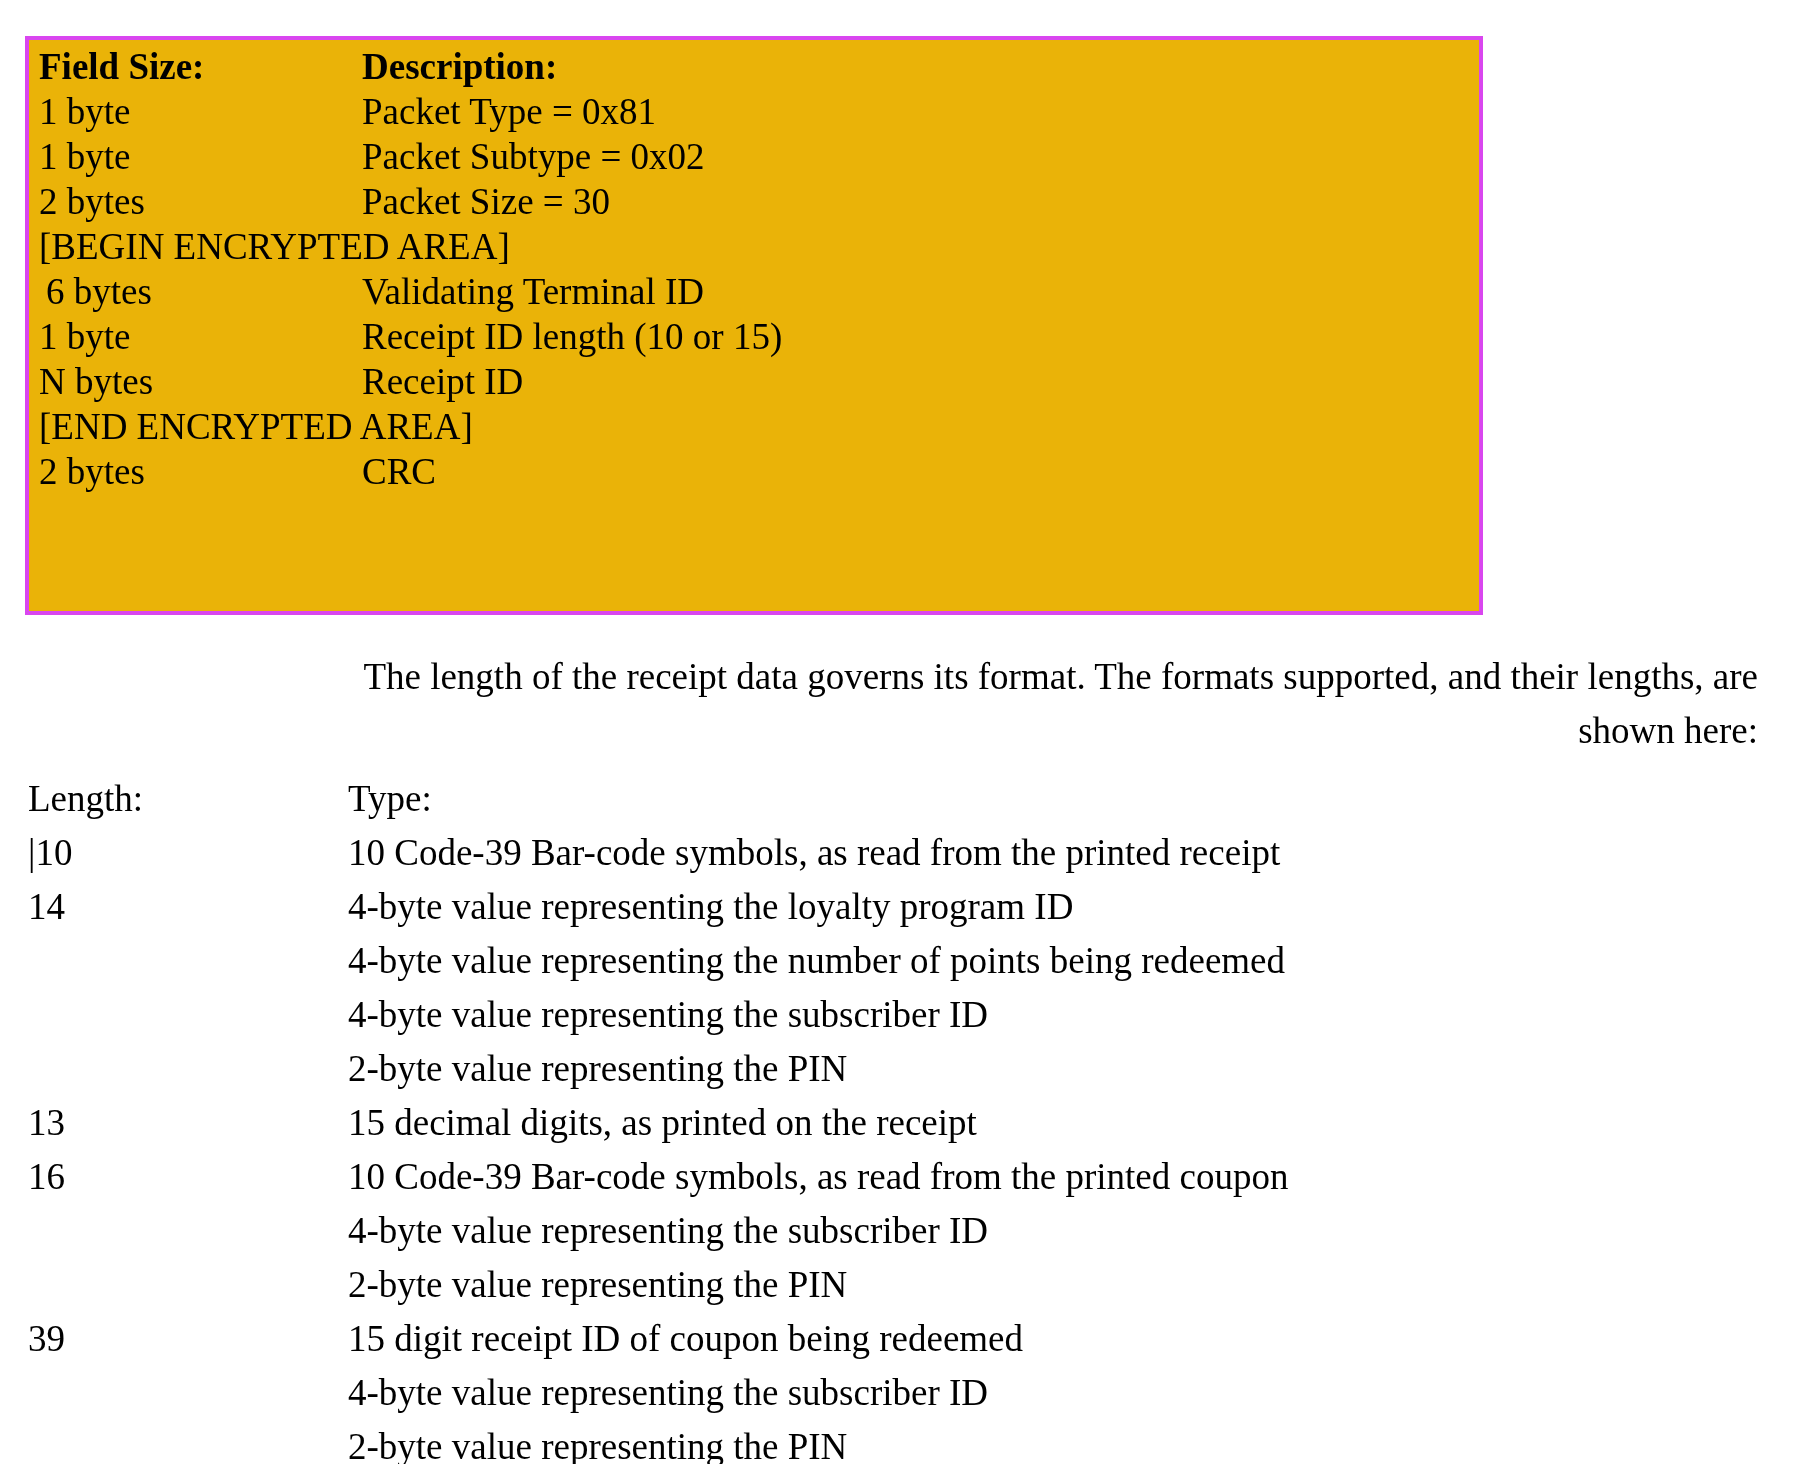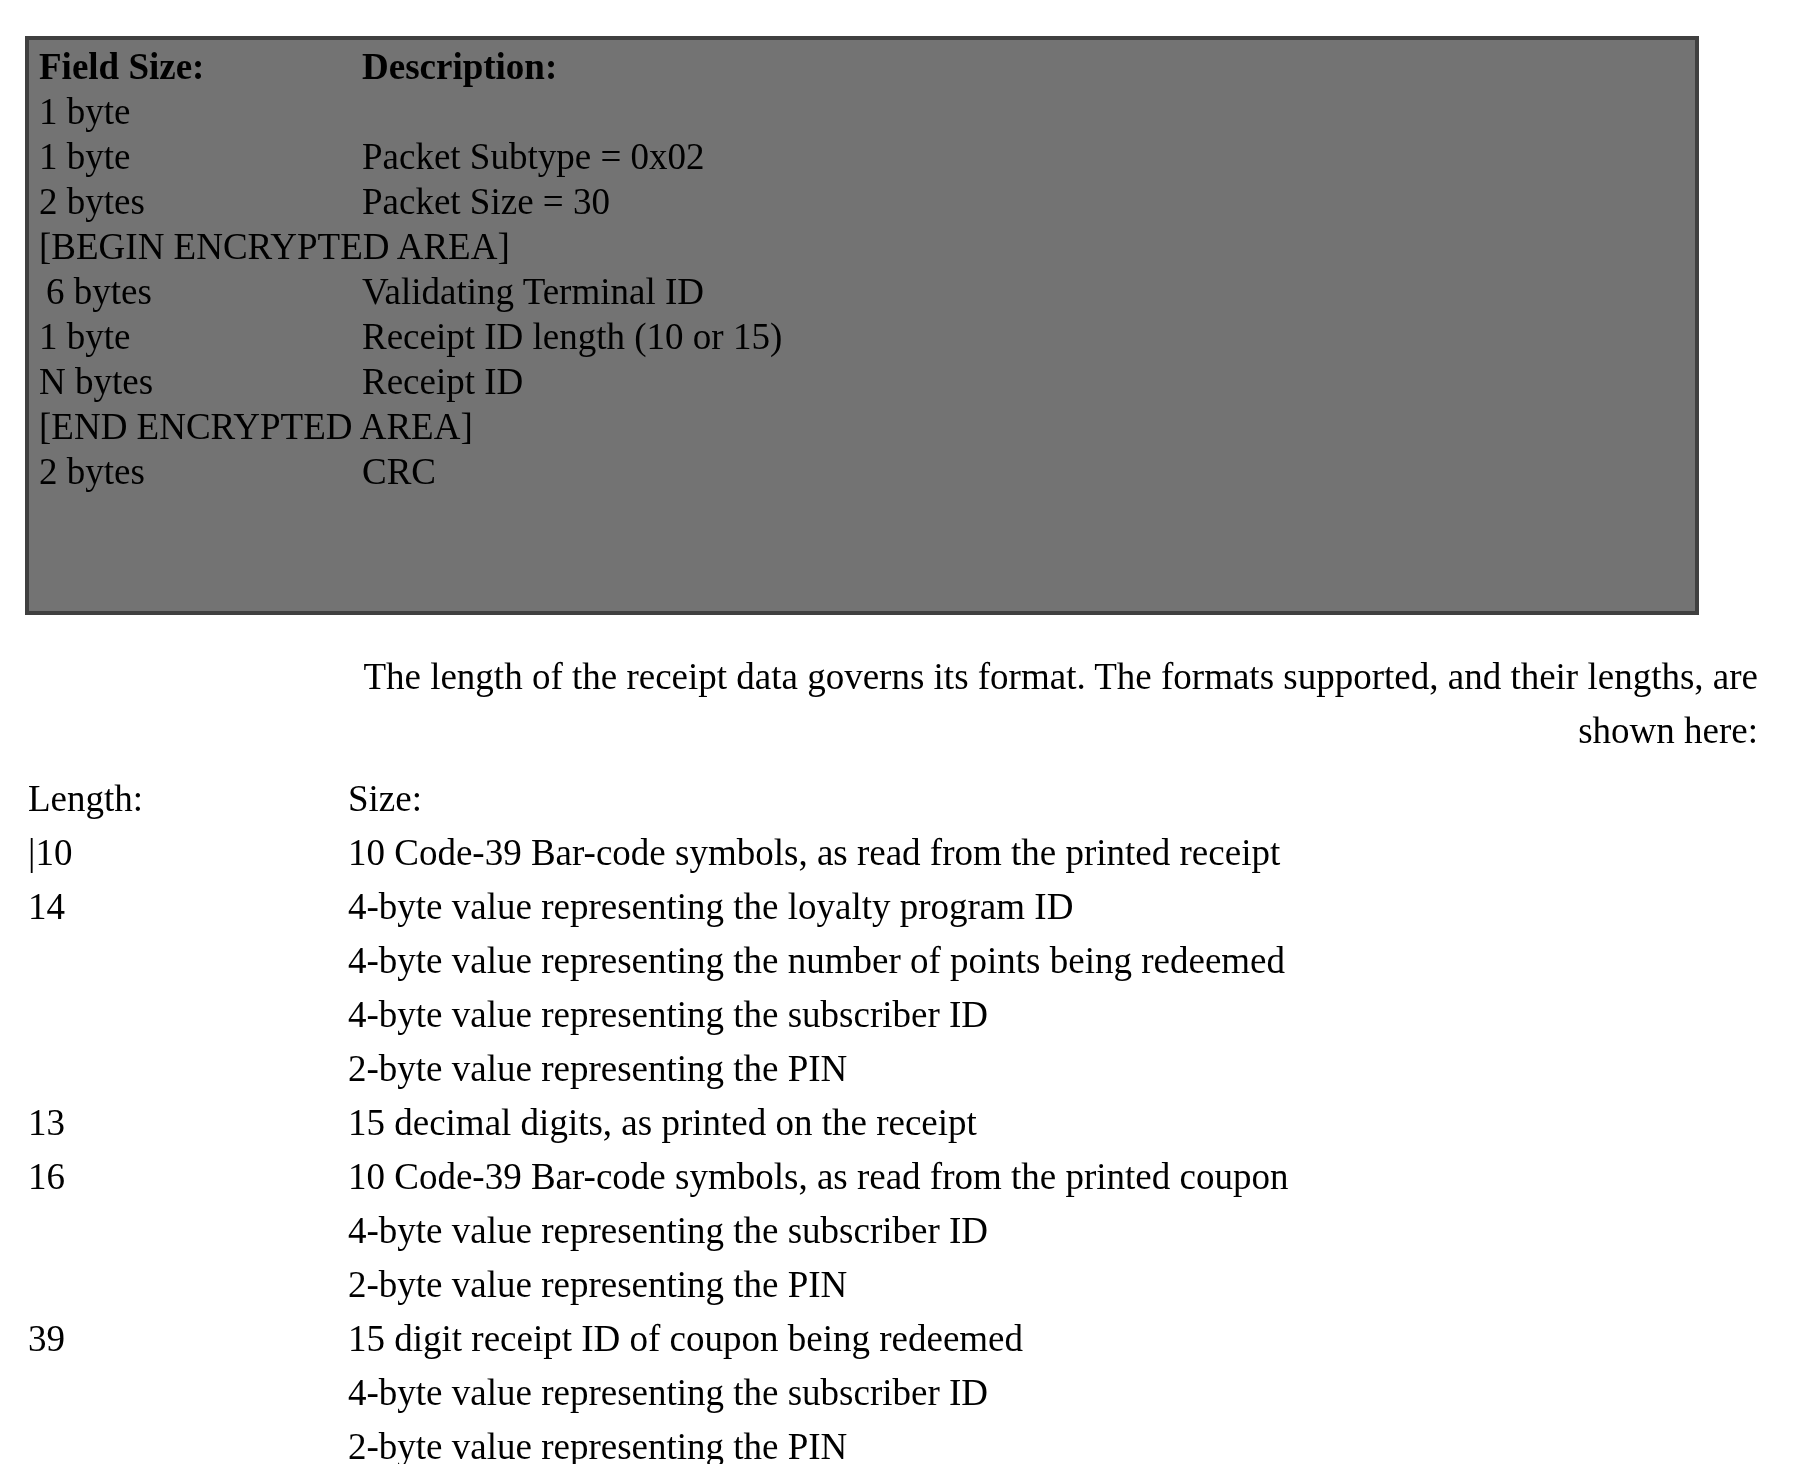--- a/index.html
+++ b/index.html
@@ -38,25 +38,25 @@
     white-space: nowrap;
     overflow: hidden;
     height: 48px;
   }
 
   
   .packet-box {
     position: absolute;
     left: 25px;
     top: 36px;
-    width: 1674px;
+    width: 1458px;
     height: 579px;
-    border: 4px solid #404040;
+    border: 4px solid #d946ef;
     box-sizing: border-box;
-    background: #737373;
+    background: #eab308;
   }
   .box-inner {
     position: absolute;
     left: 10px;
     top: 4px;
     right: 4px;
   }
 
   .row {
     position: relative;
@@ -143,20 +143,21 @@
   <div class="packet-box">
     <div class="box-inner">
 
       <div class="row">
         <span class="c1 bold">Field Size:</span>
         <span class="c2 bold">Description:</span>
       </div>
 
       <div class="row">
         <span class="c1">1 byte</span>
+        <span class="c2">Packet Type = 0x81</span>
       </div>
 
       <div class="row">
         <span class="c1">1 byte</span>
         <span class="c2">Packet Subtype = 0x02</span>
       </div>
 
       <div class="row">
         <span class="c1">2 bytes</span>
         <span class="c2">Packet Size = 30</span>
@@ -196,21 +197,21 @@
 
   <div class="para">
     <span class="l">The length of the receipt data governs its format.  The formats supported, and their lengths, are</span>
     <span class="l">shown here:</span>
   </div>
 
   <div class="fmt-list">
 
     <div class="frow">
       <span class="fc1">Length:</span>
-      <span class="fc2">Size:</span>
+      <span class="fc2">Type:</span>
     </div>
 
     <div class="frow">
       <span class="fc1">|10</span>
       <span class="fc2">10 Code-39 Bar-code symbols, as read from the printed receipt</span>
     </div>
 
     <div class="frow">
       <span class="fc1">14</span>
       <span class="fc2">4-byte value representing the loyalty program ID</span>

